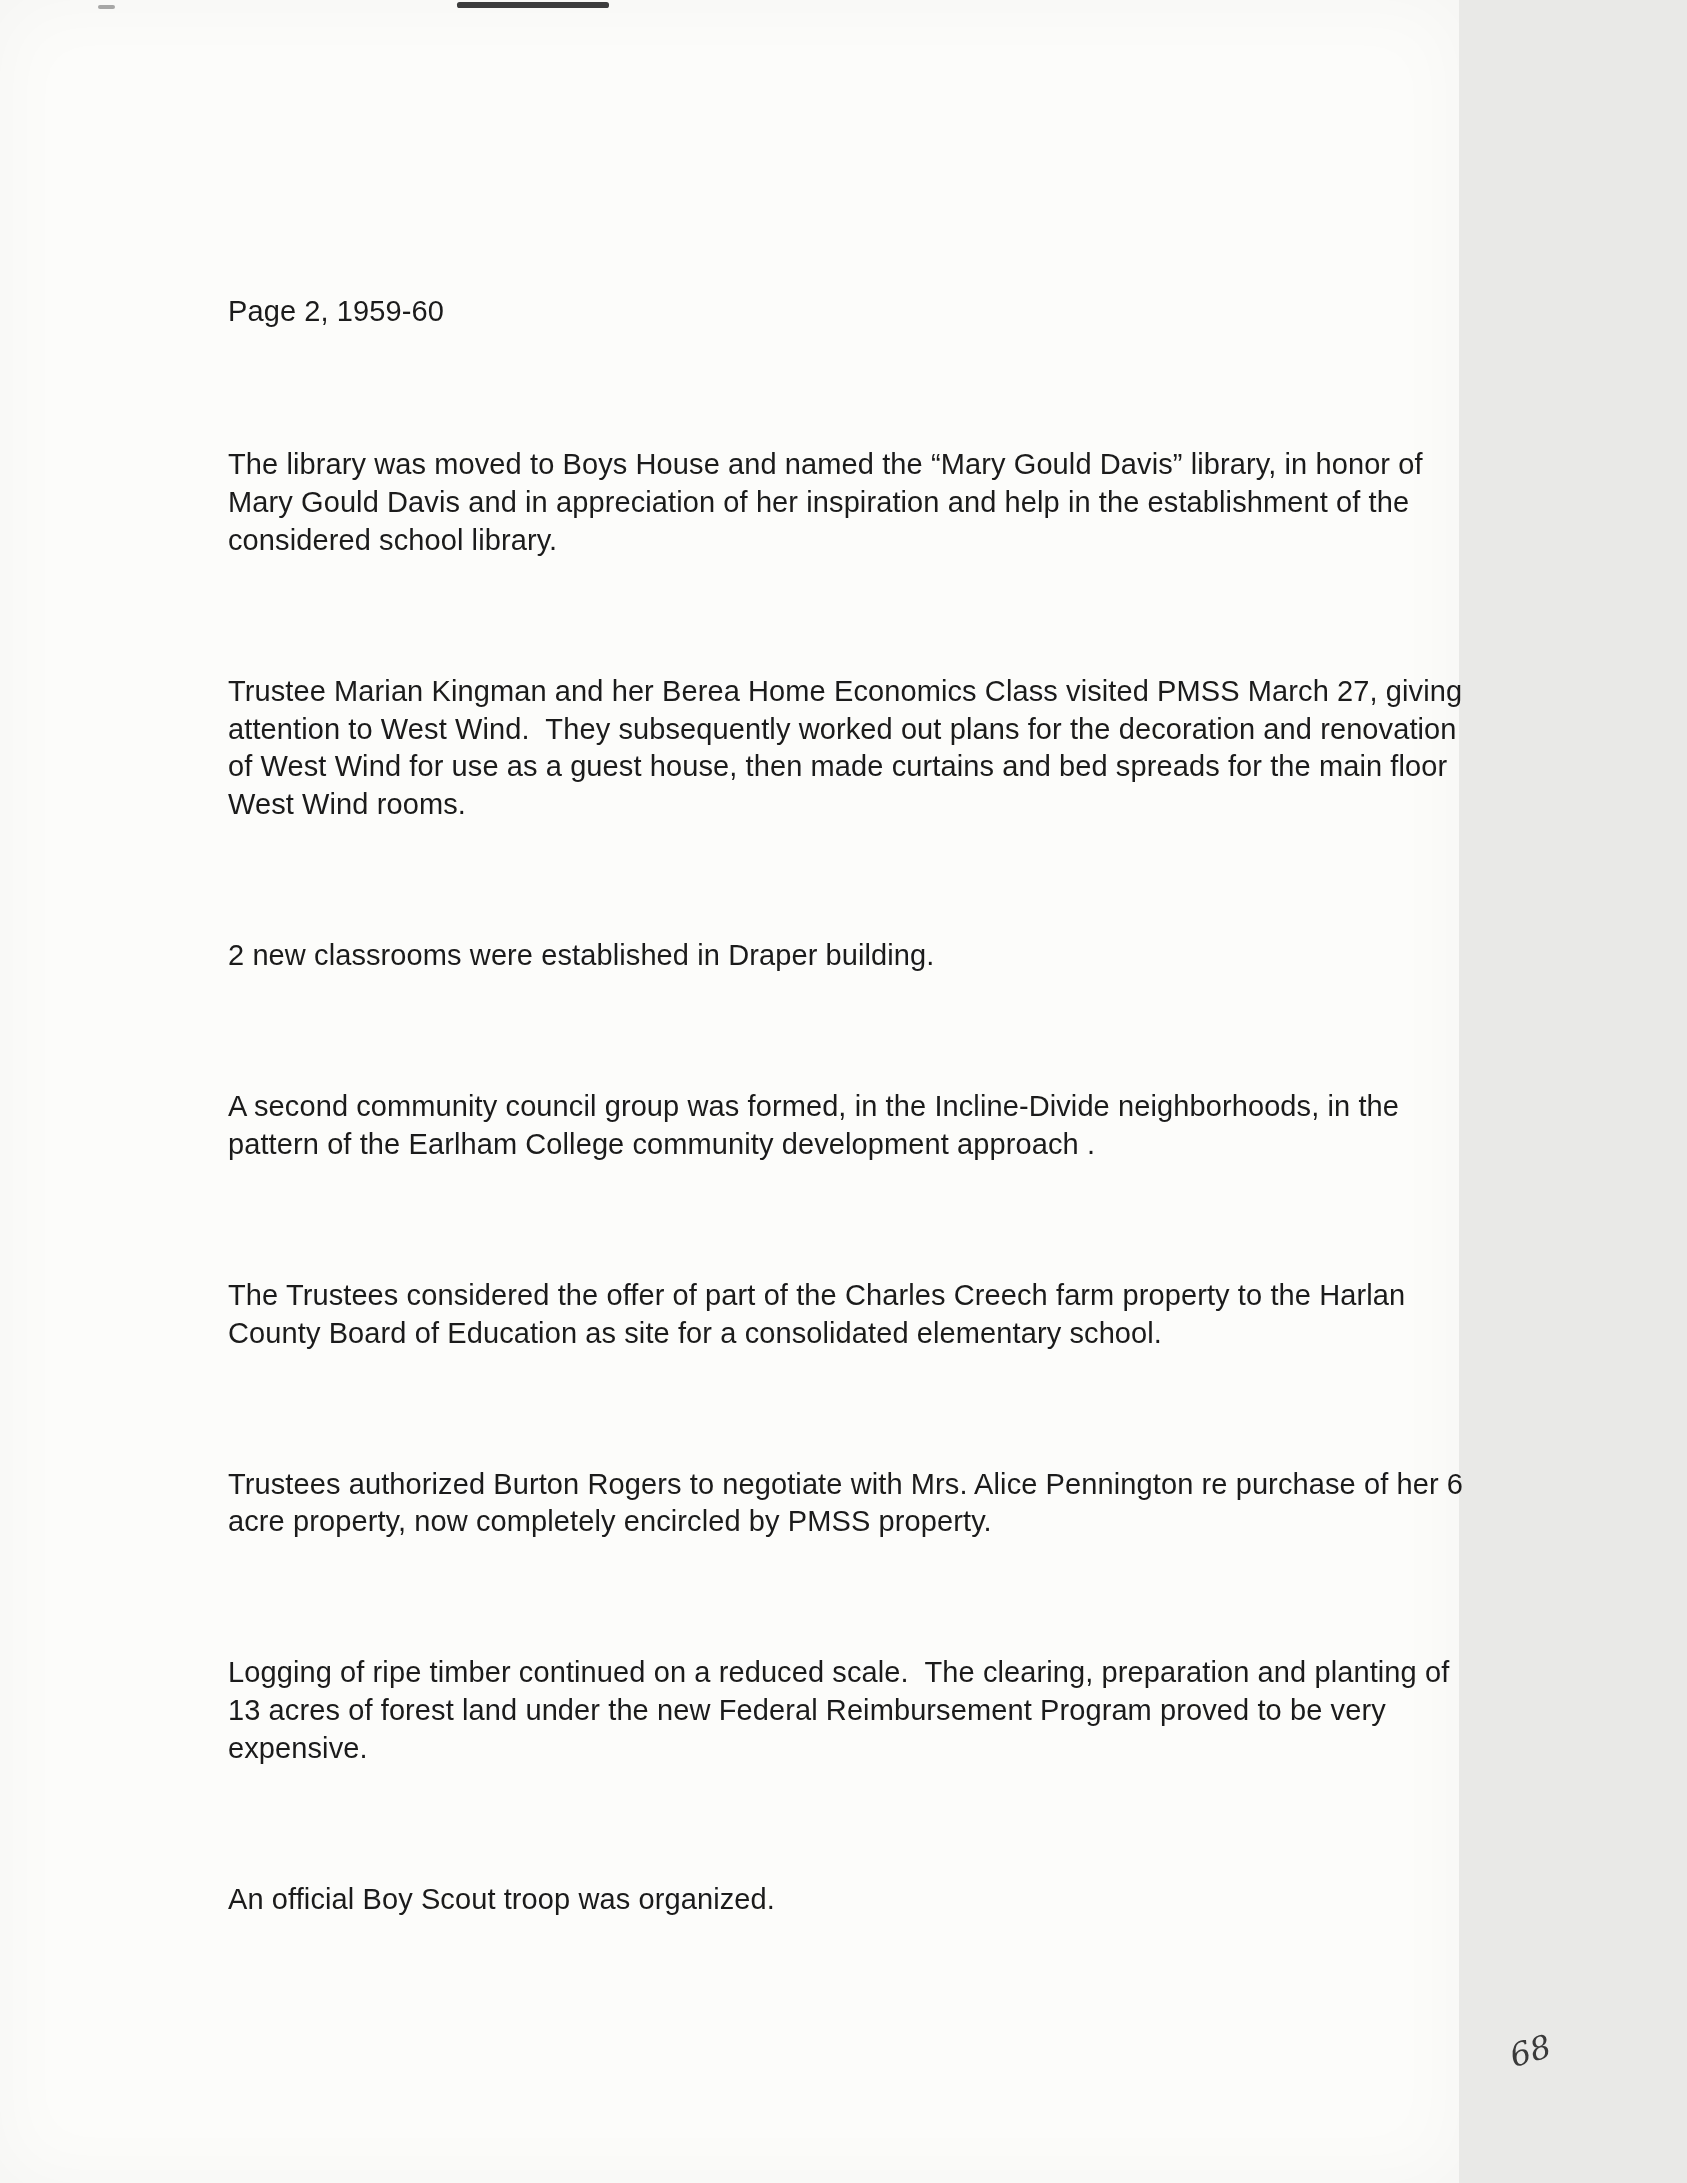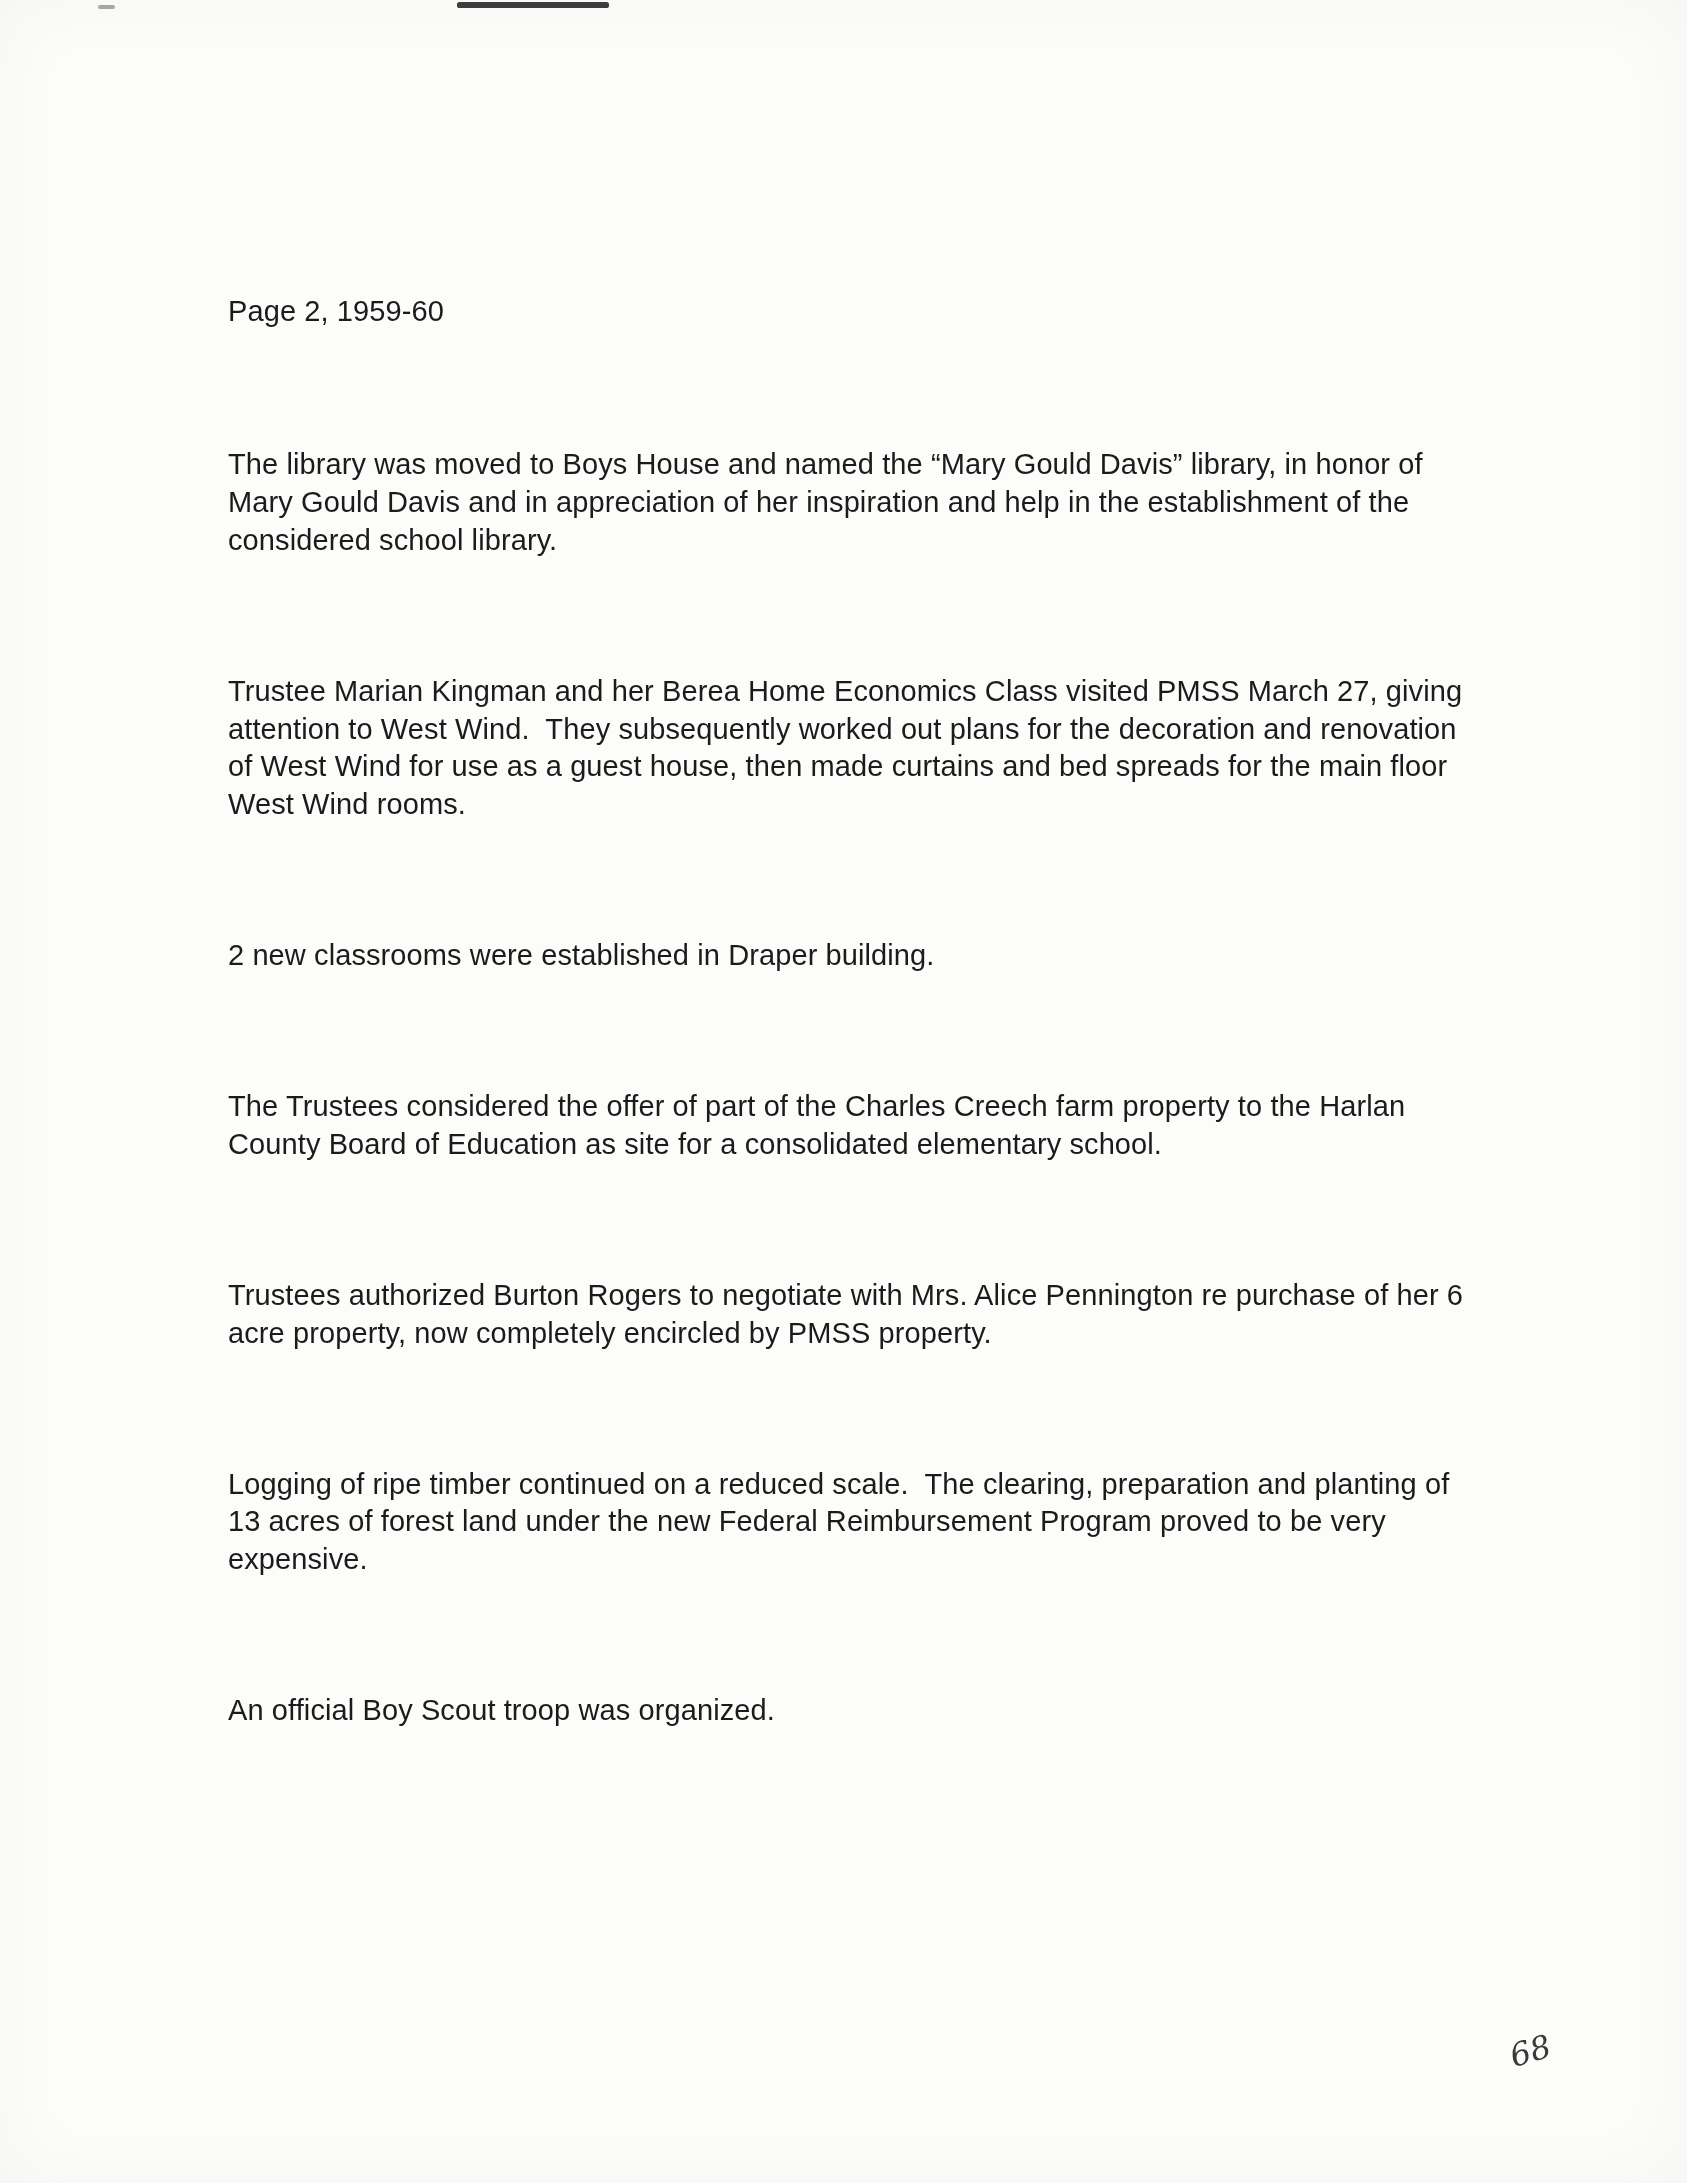--- a/index.html
+++ b/index.html
@@ -11,21 +11,21 @@
     height: 2183px;
     background: #e9e9e7;
     font-family: "Liberation Sans", sans-serif;
     position: relative;
     overflow: hidden;
   }
   .page {
     position: absolute;
     left: 0;
     top: 0;
-    width: 1687px;
+    width: 1459px;
     height: 2183px;
     background: #fcfcfa;
     box-shadow: inset 0 0 79px rgba(0,0,0,0.03);
   }
   .scan-artifact-top {
     position: absolute;
     left: 457px;
     top: 2px;
     width: 152px;
     height: 6px;
@@ -77,20 +77,21 @@
 <div class="page">
 
   <div class="scan-artifact-top"></div>
   <div class="scan-artifact-dot"></div>
 
   <div class="content">
     <p class="doc-header">Page 2, 1959-60</p>
     <p>The library was moved to Boys House and named the “Mary Gould Davis” library, in honor of Mary Gould Davis and in appreciation of her inspiration and help in the establishment of the considered school library.</p>
     <p>Trustee Marian Kingman and her Berea Home Economics Class visited PMSS March 27, giving attention to West Wind.  They subsequently worked out plans for the decoration and renovation of West Wind for use as a guest house, then made curtains and bed spreads for the main floor West Wind rooms.</p>
     <p>2 new classrooms were established in Draper building.</p>
+    <p>A second community council group was formed, in the Incline-Divide neighborhoods, in the pattern of the Earlham College community development approach .</p>
     <p>The Trustees considered the offer of part of the Charles Creech farm property to the Harlan County Board of Education as site for a consolidated elementary school.</p>
     <p>Trustees authorized Burton Rogers to negotiate with Mrs. Alice Pennington re purchase of her 6 acre property, now completely encircled by PMSS property.</p>
     <p>Logging of ripe timber continued on a reduced scale.  The clearing, preparation and planting of 13 acres of forest land under the new Federal Reimbursement Program proved to be very expensive.</p>
     <p>An official Boy Scout troop was organized.</p>
     
   </div>
 
   <div class="page-number">68</div>
 
 </div>

